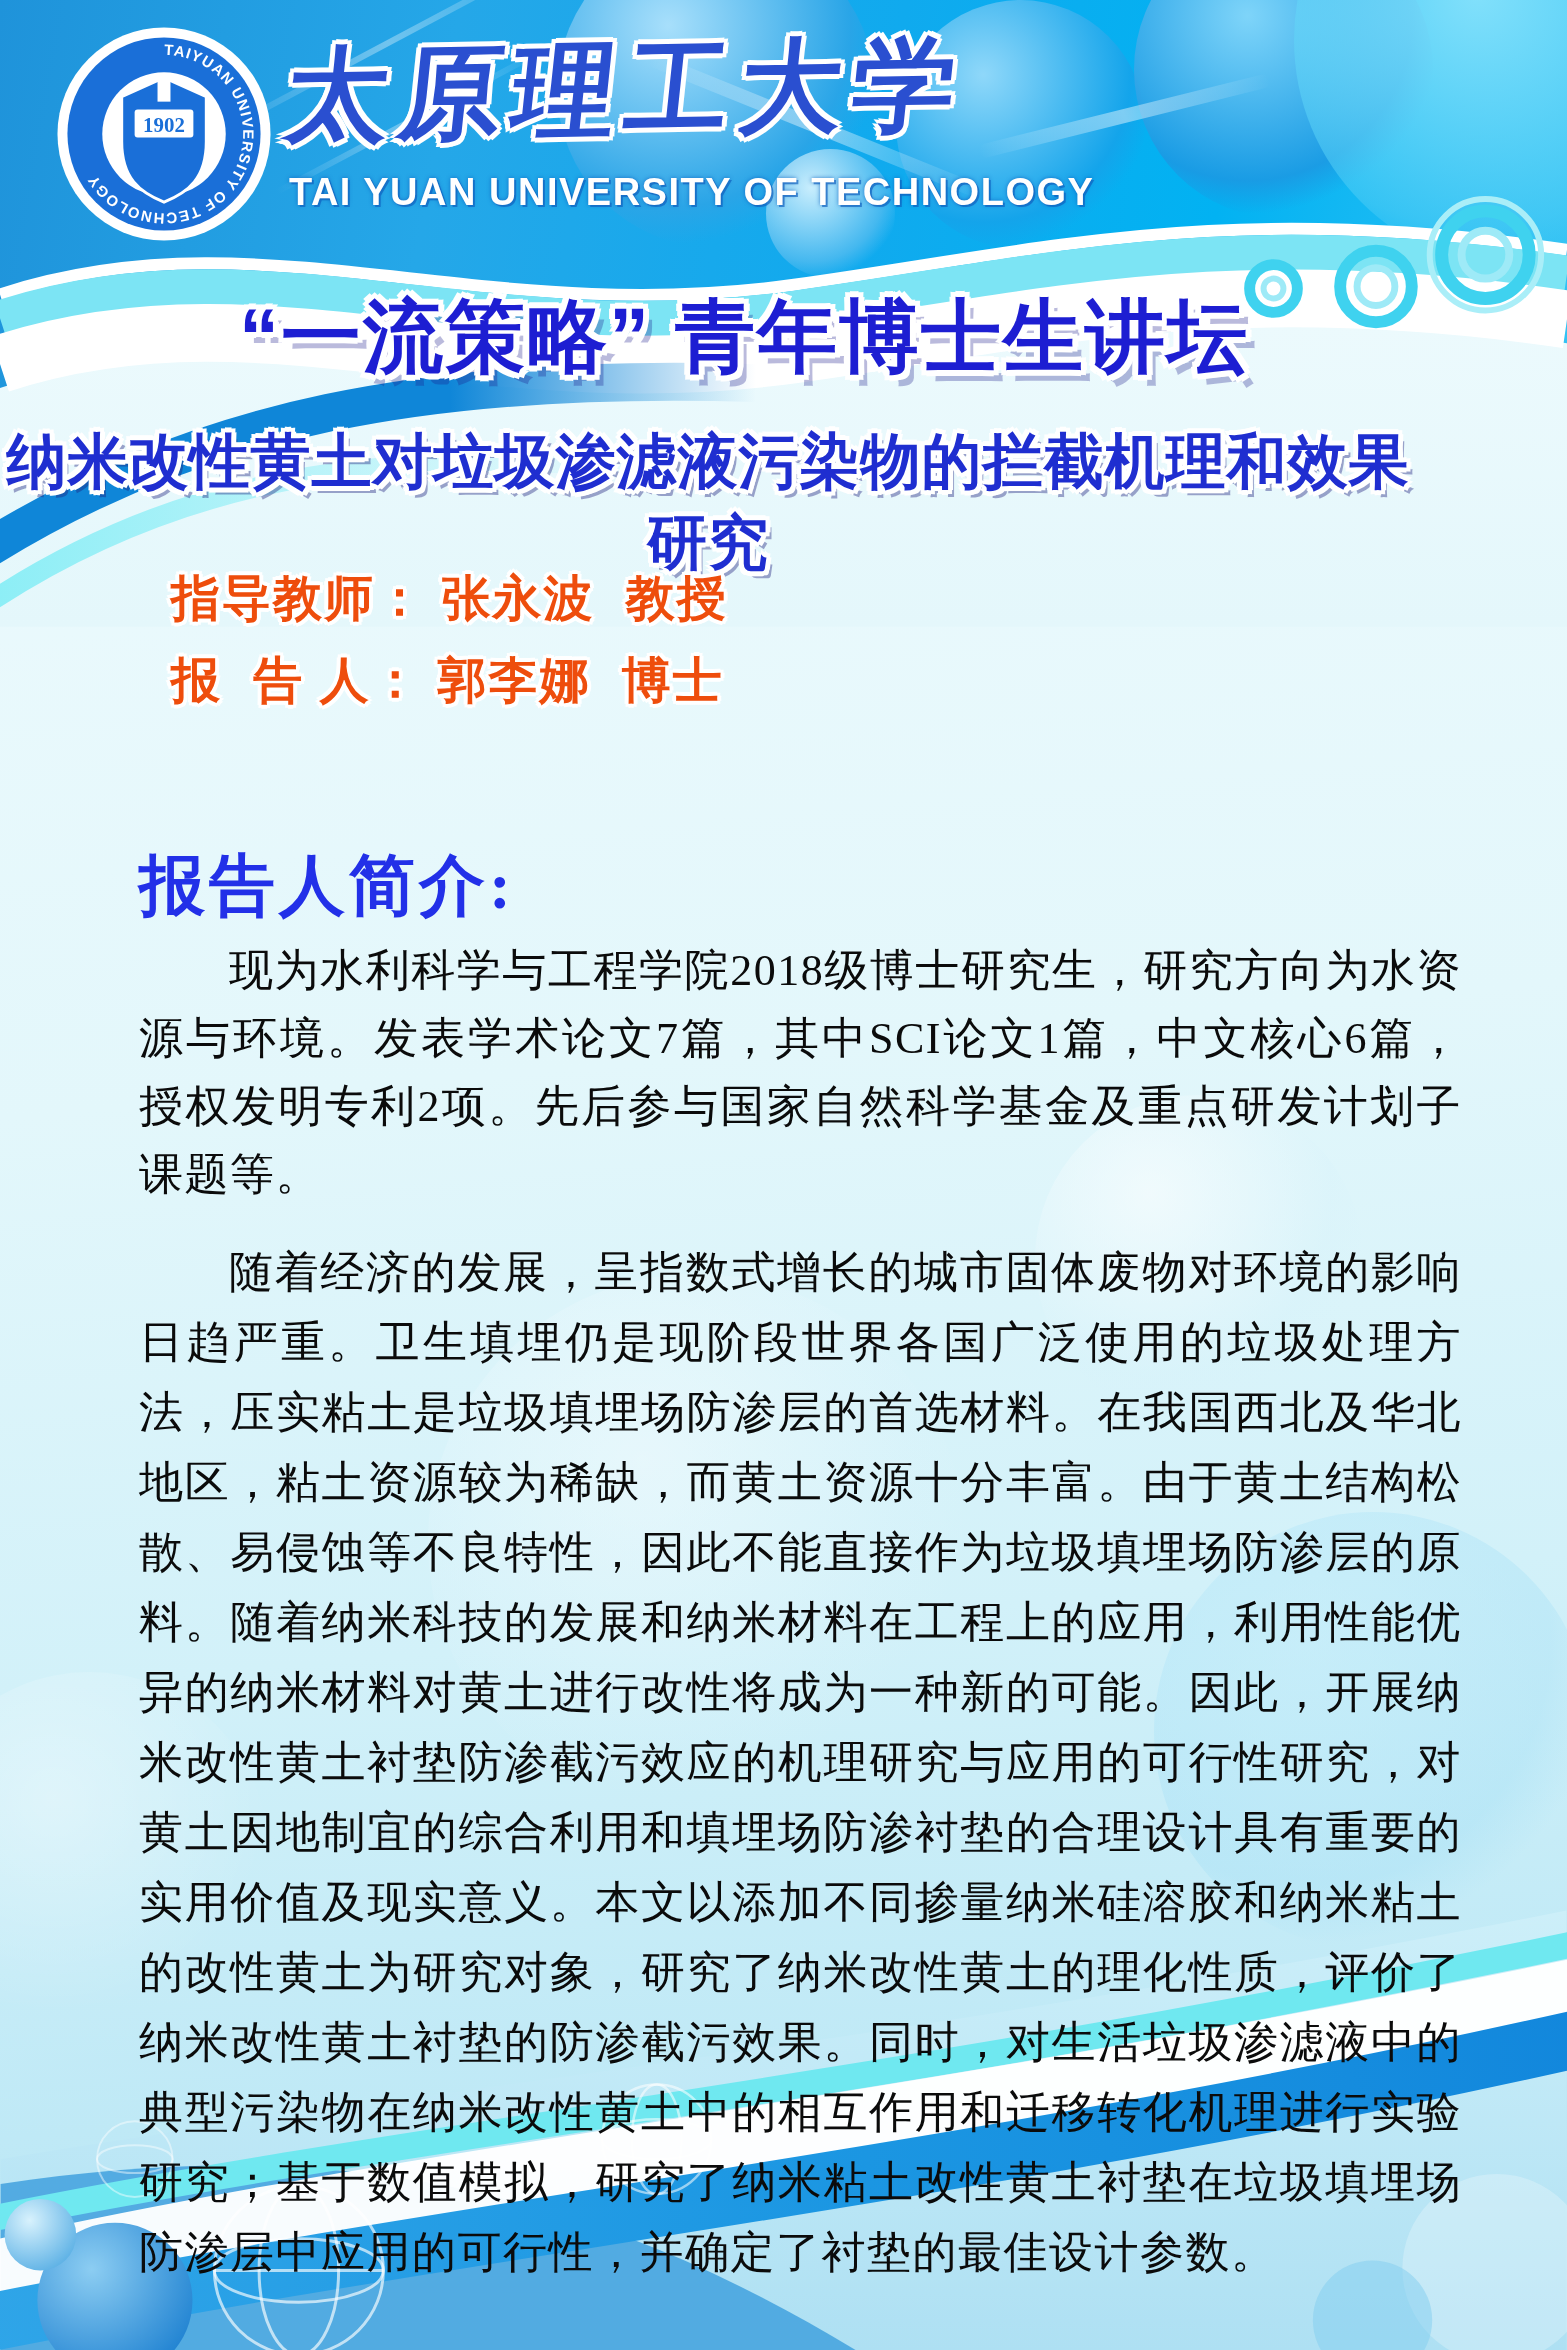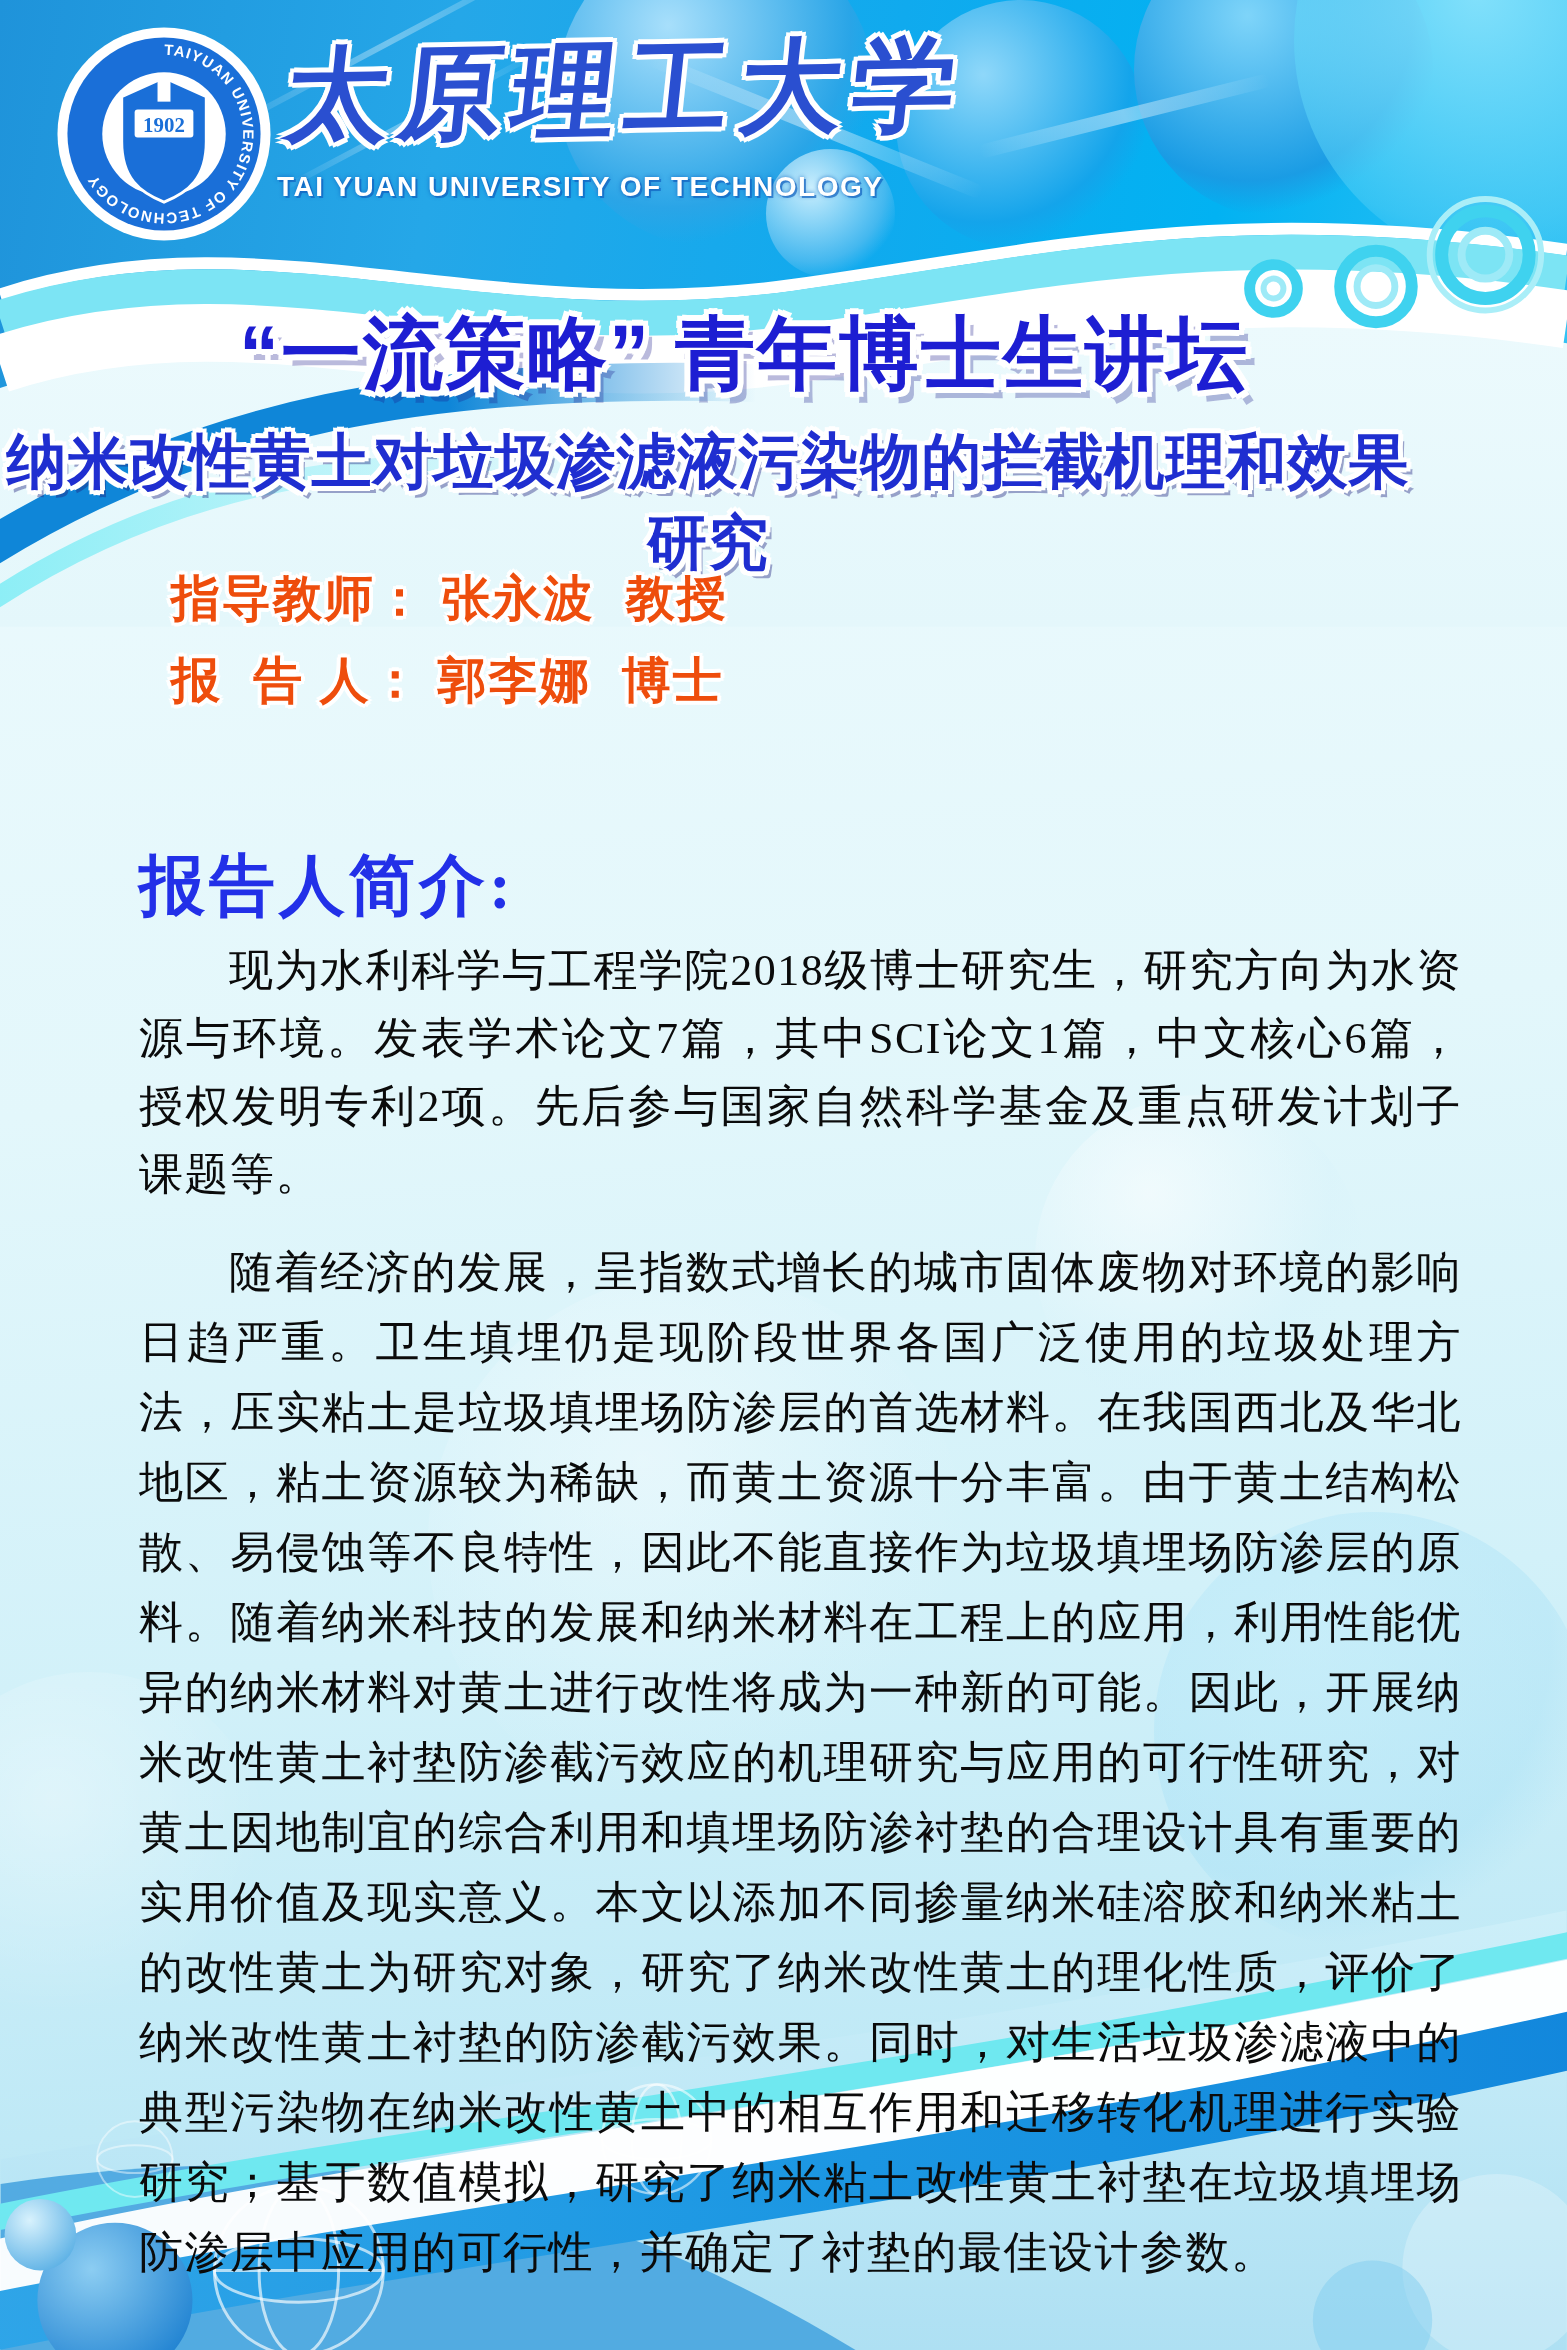--- a/index.html
+++ b/index.html
@@ -34,39 +34,39 @@
   
   .seal { position:absolute; left:52px; top:22px; width:224px; height:224px; }
   
   .uni-zh {
     position:absolute; left:287px; top:22px; width:716px;
     font-family:"Liberation Serif", serif; font-weight:bold; font-size:103px; letter-spacing:10px;
     color:#2a4fd0; transform:skewX(-7deg) rotate(-1deg);
     text-shadow:-4px -4px 0 #fff,4px -4px 0 #fff,-4px 4px 0 #fff,4px 4px 0 #fff,0 -5px 0 #fff,0 5px 0 #fff,-5px 0 0 #fff,5px 0 0 #fff;
   }
   .uni-en {
-    position:absolute; left:277px; top:171px; font-size:28px; font-weight:bold; color:#ffffff;
+    position:absolute; left:289px; top:171px; font-size:38px; font-weight:bold; color:#ffffff;
     letter-spacing:1.5px; text-shadow:2px 2px 0 rgba(16,96,190,.65), 0 0 4px rgba(16,96,190,.8);
   }
   
   .waves { position:absolute; left:0; top:149px; z-index:2; }
   .bottomwaves { position:absolute; left:0; top:1841px; z-index:1; }
   
   .bubble { position:absolute; border-radius:50%; z-index:1; }
   .bubble1 { left:1035px; top:1095px; width:328px; height:328px;
     background:radial-gradient(circle at 35% 30%, rgba(255,255,255,.55), rgba(215,242,250,.25) 58%, rgba(215,242,250,0) 72%); }
   .bubble2 { left:428px; top:1274px; width:537px; height:537px;
     background:radial-gradient(circle at 40% 35%, rgba(255,255,255,.38), rgba(225,245,252,.18) 55%, rgba(225,245,252,0) 70%); }
   .bubble3 { left:1154px; top:1512px; width:438px; height:438px;
     background:radial-gradient(circle at 35% 30%, rgba(190,235,250,.5), rgba(150,218,245,.28) 58%, rgba(150,218,245,0) 72%); }
   .bubble4 { left:-90px; top:1672px; width:358px; height:358px;
     background:radial-gradient(circle at 40% 35%, rgba(255,255,255,.35), rgba(255,255,255,0) 68%); }
   
   .forum-title {
-    position:absolute; left:0; top:308px; width:1488px; text-align:center; z-index:5;
+    position:absolute; left:0; top:291px; width:1488px; text-align:center; z-index:5;
     font-size:80px; font-weight:bold; letter-spacing:2px; color:#1d1ed2; line-height:1.15;
     text-shadow:-5px -5px 0 #fff,5px -5px 0 #fff,-5px 5px 0 #fff,5px 5px 0 #fff,0 -6px 0 #fff,0 6px 0 #fff,-6px 0 0 #fff,6px 0 0 #fff, 9px 11px 0 rgba(25,25,140,.30);
   }
   .report-title {
     position:absolute; left:0; top:422px; width:1416px; text-align:center; z-index:5;
     font-size:60px; font-weight:bold; letter-spacing:1px; color:#1f2ed0;
     text-shadow:-4px -4px 0 #fff,4px -4px 0 #fff,-4px 4px 0 #fff,4px 4px 0 #fff,0 -5px 0 #fff,0 5px 0 #fff,-5px 0 0 #fff,5px 0 0 #fff, 6px 7px 0 rgba(30,30,125,.40);
   }
   .info { position:absolute; left:171px; top:557px; z-index:5; }
   .info-line {

